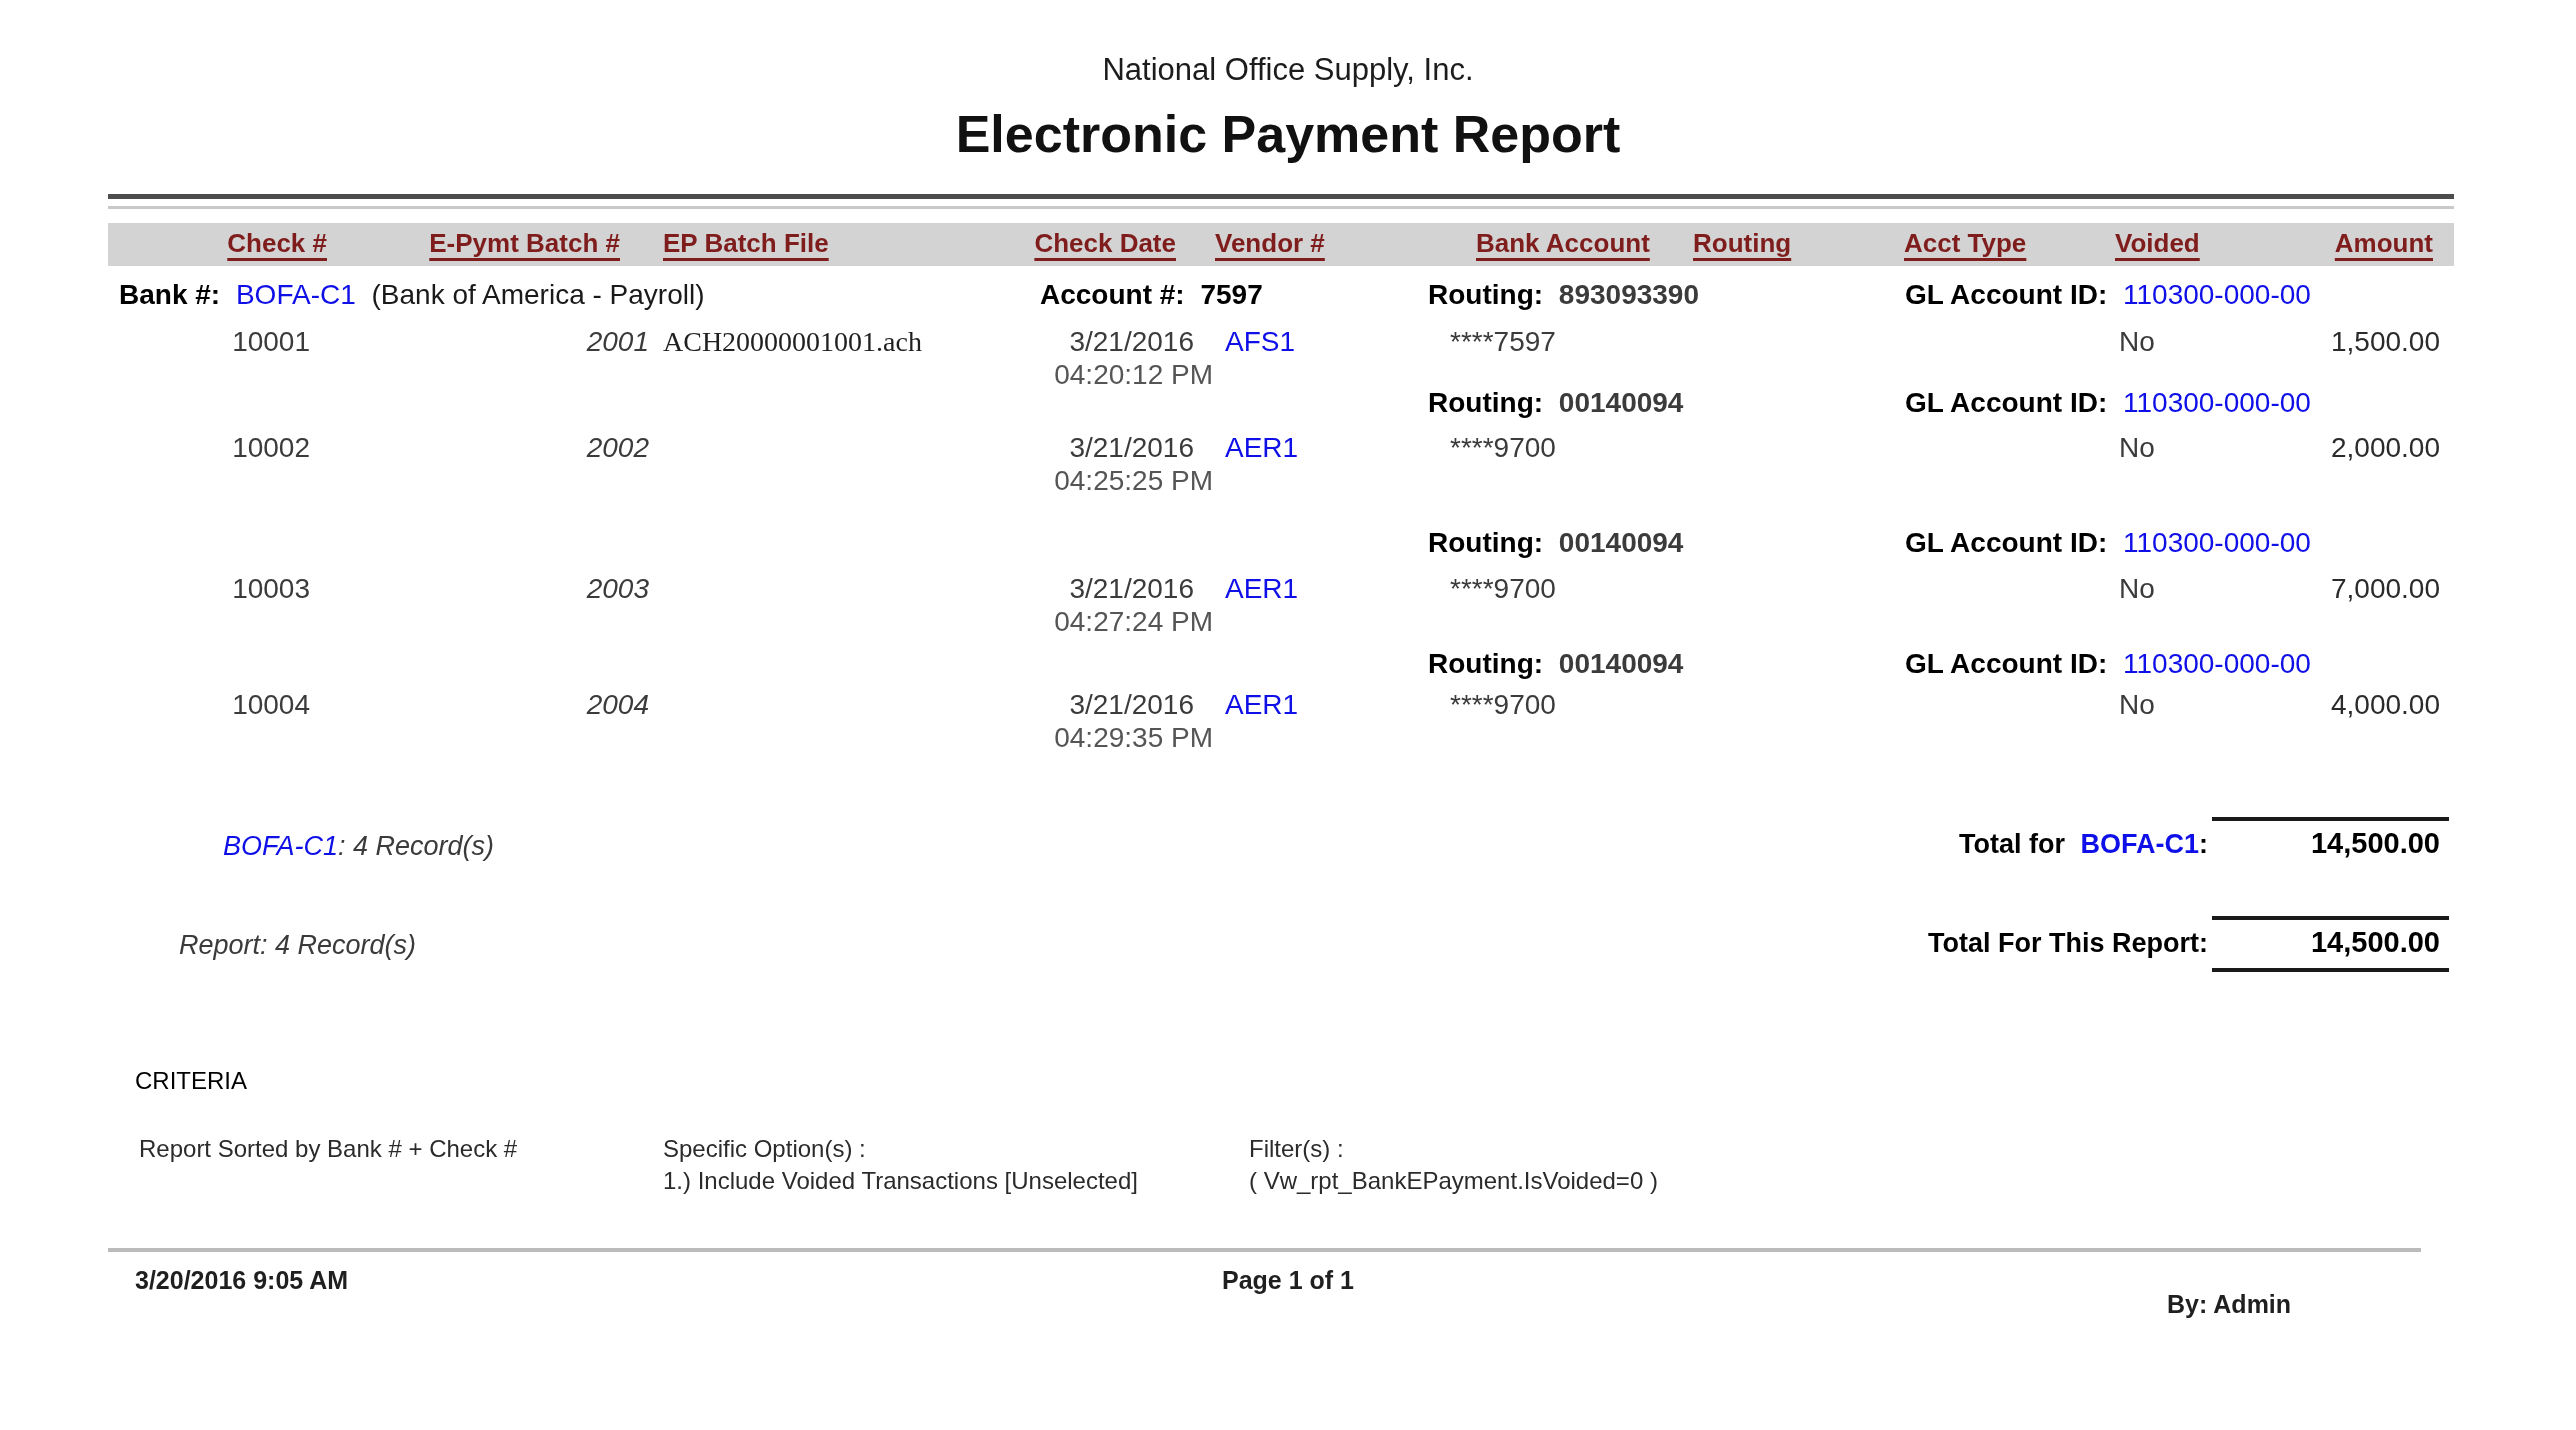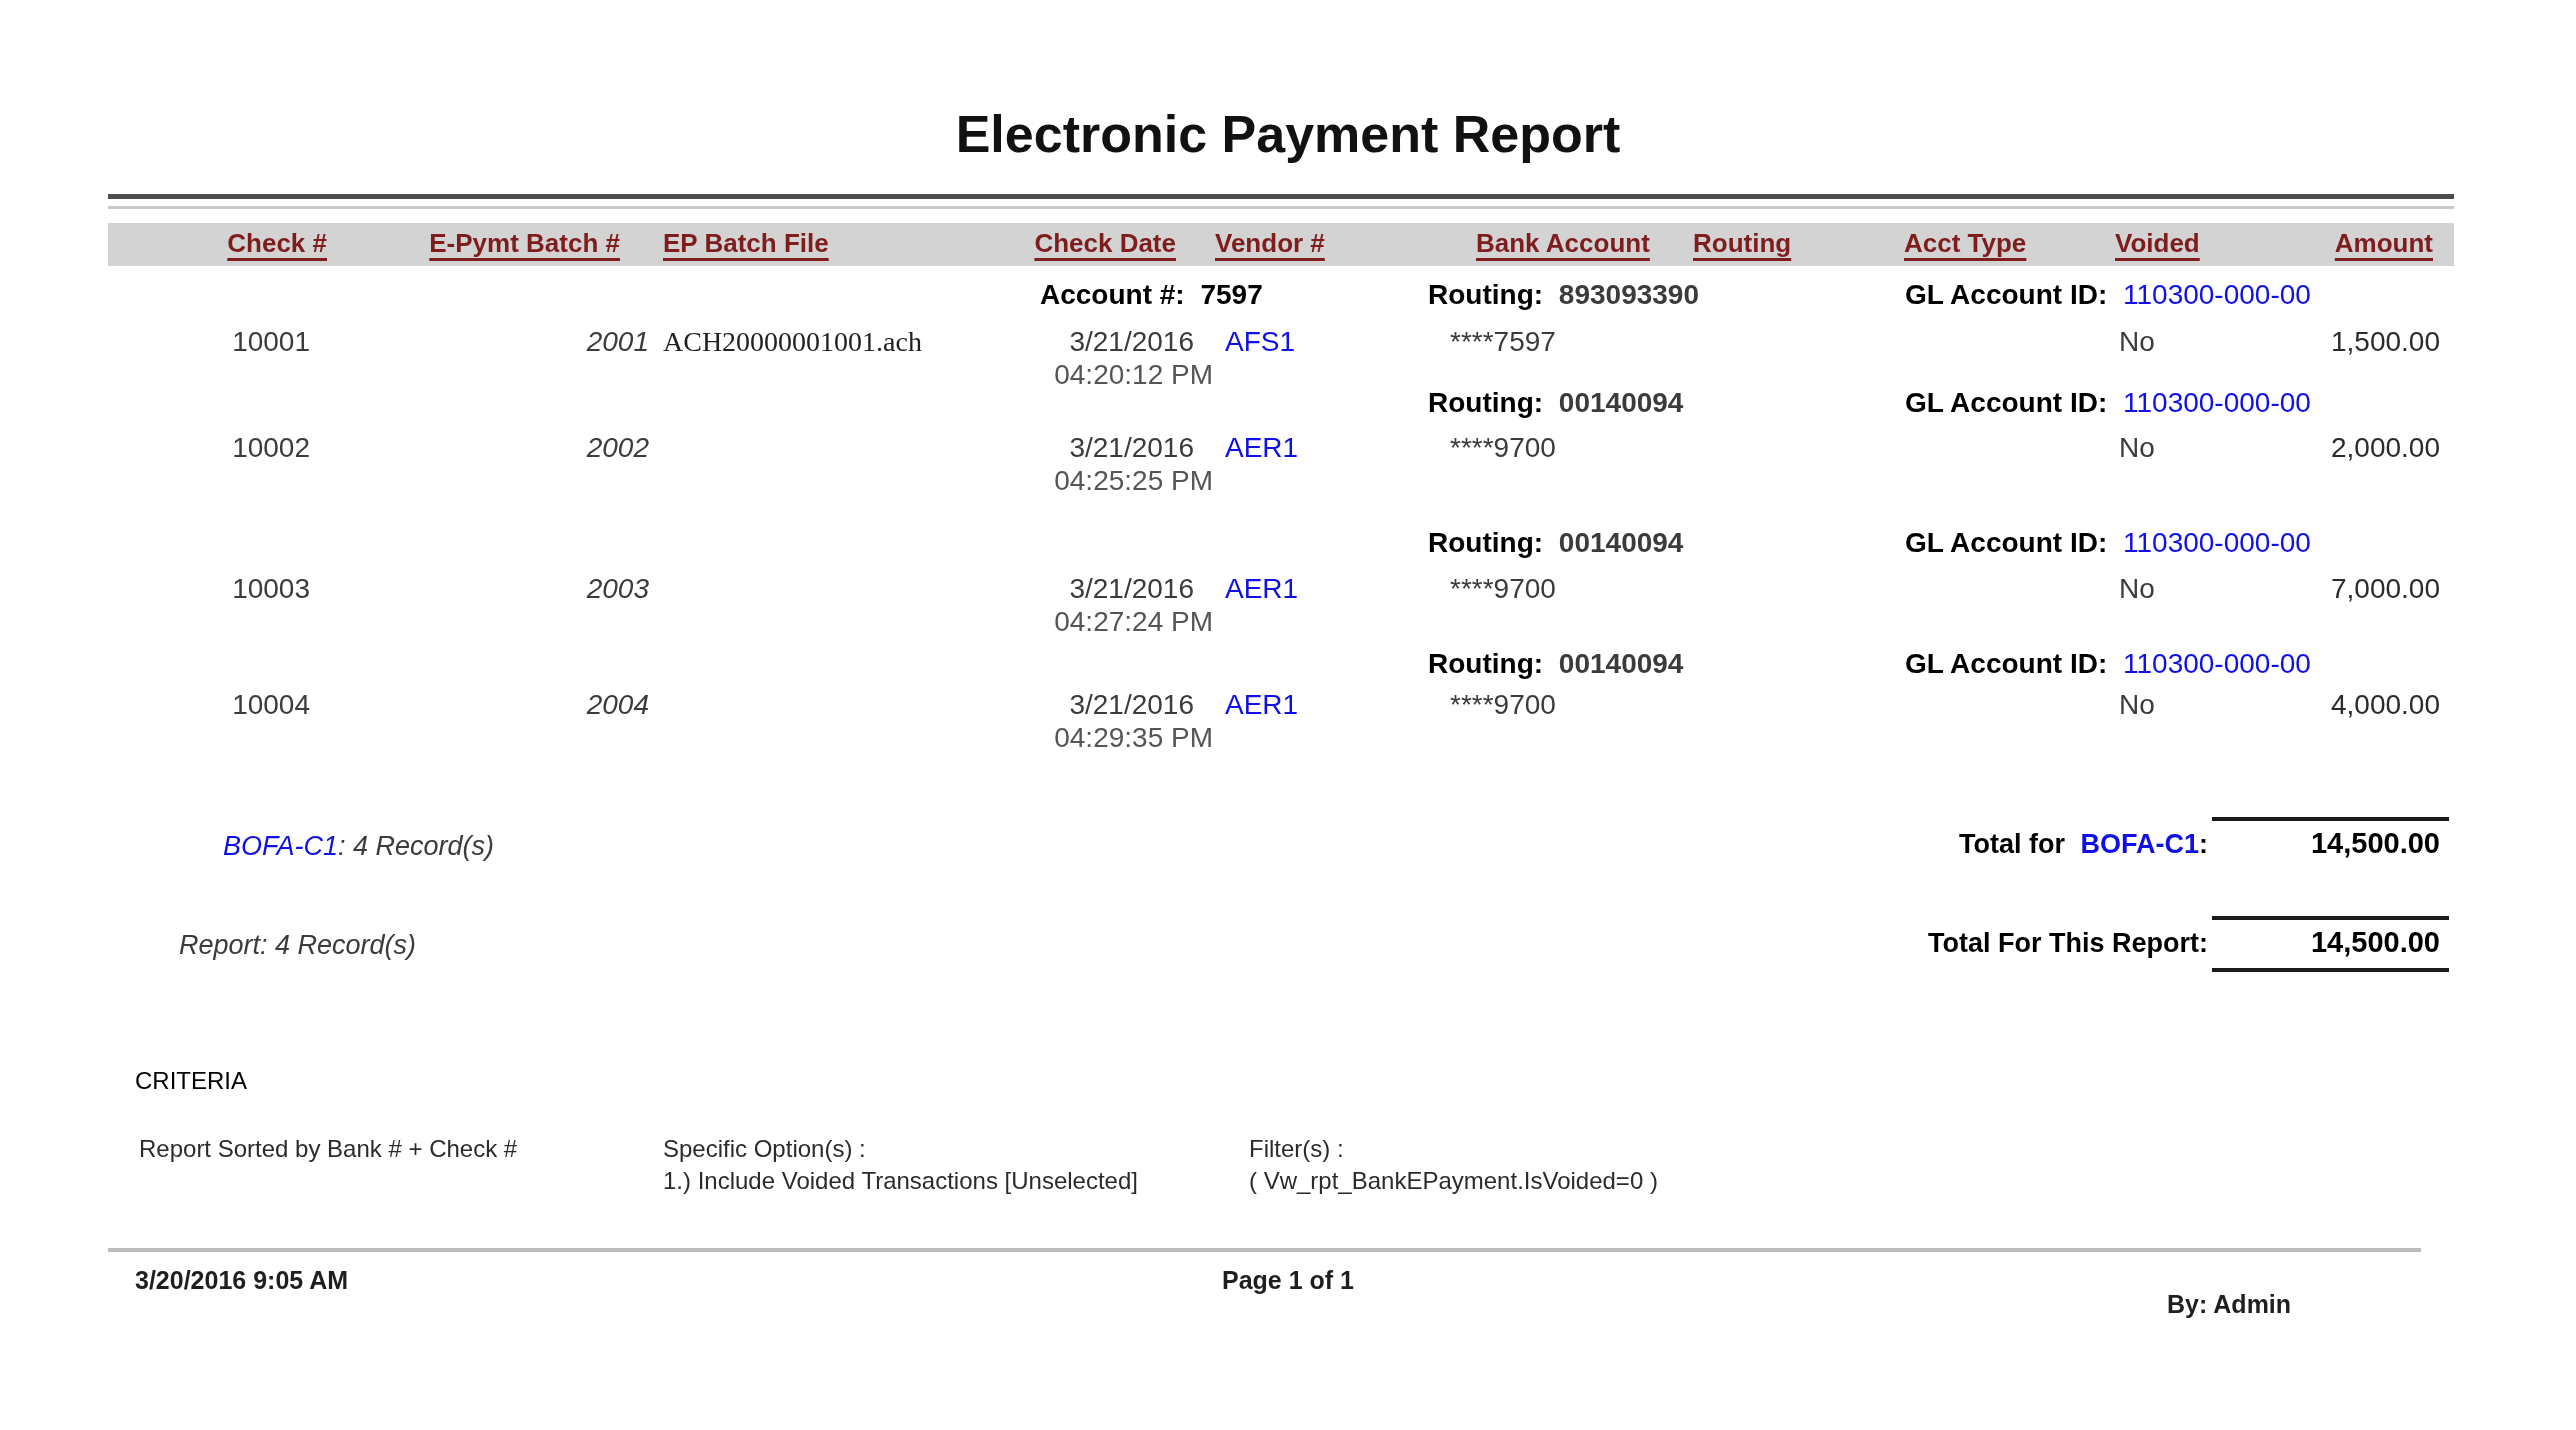--- a/index.html
+++ b/index.html
@@ -88,36 +88,42 @@
   .foot{font-size:25px;font-weight:600;color:#1f1f1f;}
   .foot-date{top:1266px;left:135px;}
   .foot-page{top:1266px;left:0;width:2576px;text-align:center;}
   .foot-by{top:1290px;left:2167px;width:270px;}
 </style>
 </head>
 <body>
 
 <div class="page">
 
+  <div class="abs company">National Office Supply, Inc.</div>
   <div class="abs title">Electronic Payment Report</div>
   <div class="abs rule-dark"></div>
   <div class="abs rule-light"></div>
 
   <div class="abs band"></div>
   <div class="abs hdr hdr-check">Check #</div>
   <div class="abs hdr hdr-batch">E-Pymt Batch #</div>
   <div class="abs hdr hdr-file">EP Batch File</div>
   <div class="abs hdr hdr-date">Check Date</div>
   <div class="abs hdr hdr-vendor">Vendor #</div>
   <div class="abs hdr hdr-bankacct">Bank Account</div>
   <div class="abs hdr hdr-routing">Routing</div>
   <div class="abs hdr hdr-accttype">Acct Type</div>
   <div class="abs hdr hdr-voided">Voided</div>
   <div class="abs hdr hdr-amount">Amount</div>
 
+  <div class="abs bankline">
+    <span class="b">Bank #:</span>
+    <span class="blue gap">BOFA-C1</span>
+    <span class="gap">(Bank of America - Payroll)</span>
+  </div>
   <div class="abs acctline">
     <span class="b">Account #:</span>
     <span class="b gap">7597</span>
   </div>
   <div class="abs col-routinfo routline-bank fs">
     <span class="b">Routing:</span>
     <span class="data sb gap">893093390</span>
   </div>
   <div class="abs col-glinfo routline-bank fs">
     <span class="b">GL Account ID:</span>

